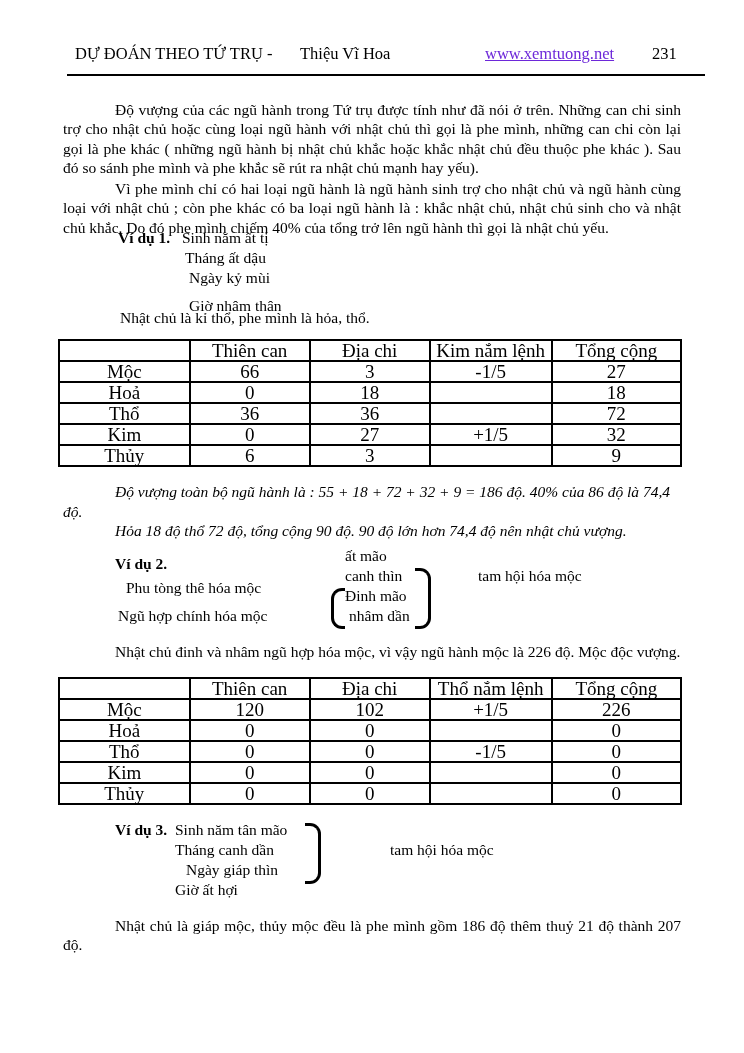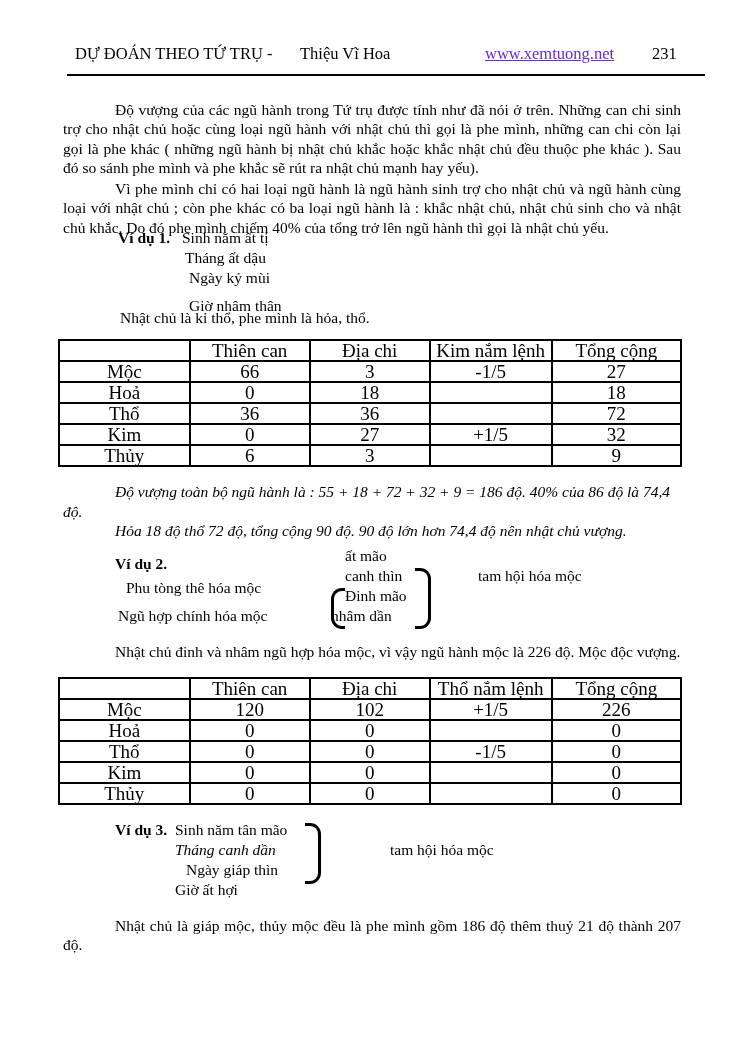--- a/index.html
+++ b/index.html
@@ -132,21 +132,21 @@
   </div>
 
   <div class="exblock" style="top:546px; height:80px;">
     <span style="left:52px;  top:8px;"><b class="exlabel">Ví dụ 2.</b></span>
     <span style="left:282px; top:0;">ất mão</span>
     <span style="left:63px;  top:20px;margin-top:12px;">Phu tòng thê hóa mộc</span>
     <span style="left:282px; top:20px;">canh thìn</span>
     <span style="left:415px; top:20px;">tam hội hóa mộc</span>
     <span style="left:282px; top:40px;">Đinh mão</span>
     <span style="left:55px;  top:60px;">Ngũ hợp chính hóa mộc</span>
-    <span style="left:268px; top:60px;">nhâm dần</span>
+    <span style="left:286px; top:60px;">nhâm dần</span>
     <div class="brk brk-l" style="left:268px; top:42px; height:35px;"></div>
     <div class="brk brk-r" style="left:352px; top:22px; height:55px;"></div>
   </div>
 
   <p class="para" style="top:626px;">Nhật chủ đinh và nhâm ngũ hợp hóa mộc, vì vậy ngũ hành mộc là 226 độ. Mộc độc vượng.</p>
 
   <table class="fivetab" style="top:677px;">
     <colgroup>
         <col class="c0">
         <col class="c1">
@@ -198,21 +198,21 @@
           <td>0</td>
           <td></td>
           <td>0</td>
         </tr>
       </tbody>
     </table>
 
   <div class="exblock" style="top:820px; height:80px;">
     <span style="left:52px;  top:0;"><b class="exlabel">Ví dụ 3.</b></span>
     <span style="left:112px; top:0;">Sinh năm tân mão</span>
-    <span style="left:112px; top:20px;font-style:italic;">Tháng canh dần</span>
+    <span style="left:112px; top:20px;">Tháng canh dần</span>
     <span style="left:327px; top:20px;">tam hội hóa mộc</span>
     <span style="left:112px; top:40px;margin-left:11px;">Ngày giáp thìn</span>
     <span style="left:112px; top:60px;">Giờ ất hợi</span>
     <div class="brk brk-r" style="left:242px; top:3px; height:55px;"></div>
   </div>
 
   <p class="para" style="top:900px;">Nhật chủ là giáp mộc, thủy mộc đều là phe mình gồm 186 độ thêm thuỷ 21 độ thành 207 độ.</p>
 
 </div>
 

